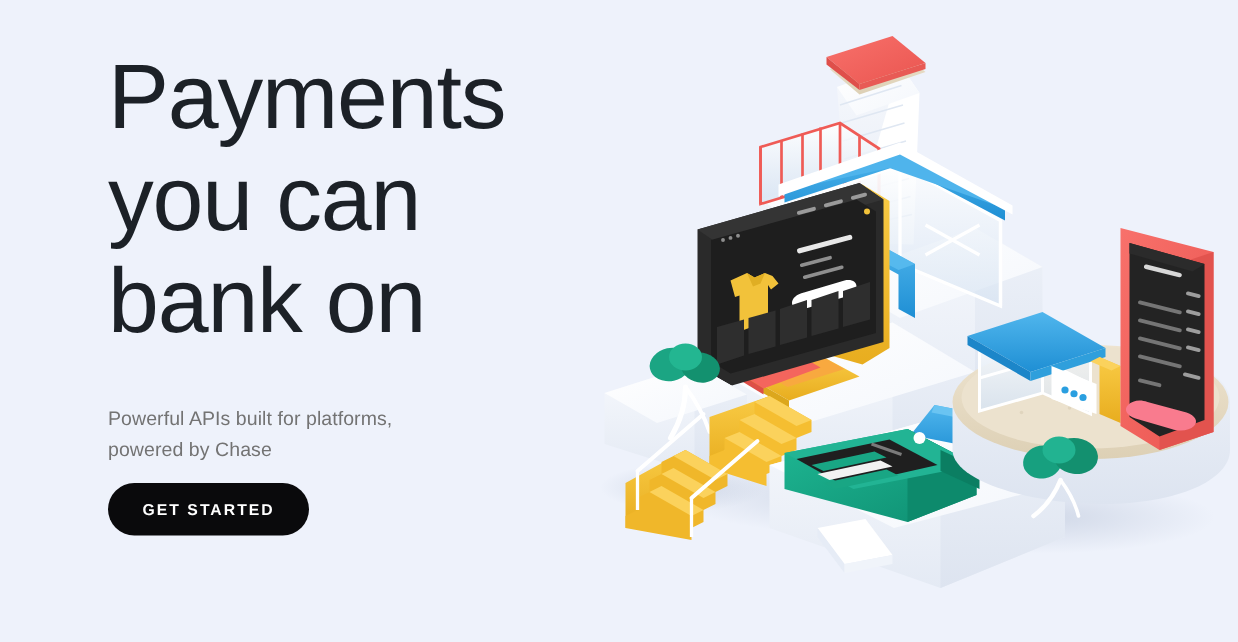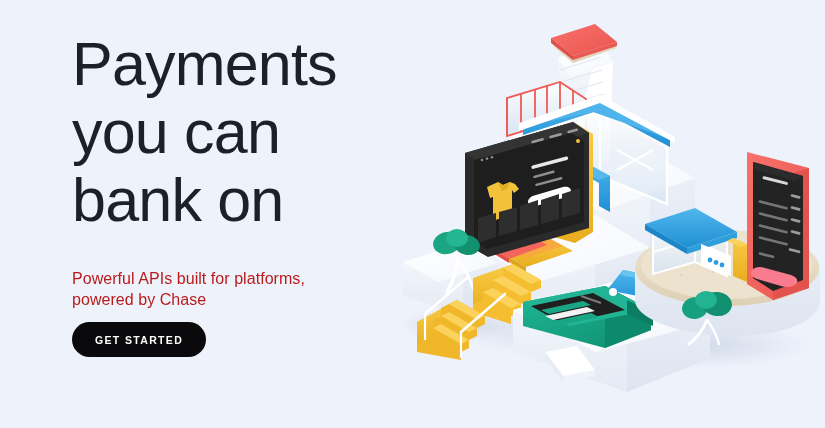--- a/index.html
+++ b/index.html
@@ -39,24 +39,24 @@
     font-size: 61px;
     line-height: 68px;
     font-weight: 300;
     letter-spacing: -0.8px;
     color: #1c2127;
     white-space: pre-line;
   }
 
   #subtitle {
     margin-top: 34px;
-    font-size: 16px;
+    font-size: 13px;
     line-height: 21px;
     font-weight: 400;
-    color: #b91c1c;
+    color: #737373;
     white-space: pre-line;
     letter-spacing: 0.05px;
   }
 
   #cta-button {
     margin-top: 12px;
     display: inline-flex;
     align-items: center;
     justify-content: center;
     height: 35px;

